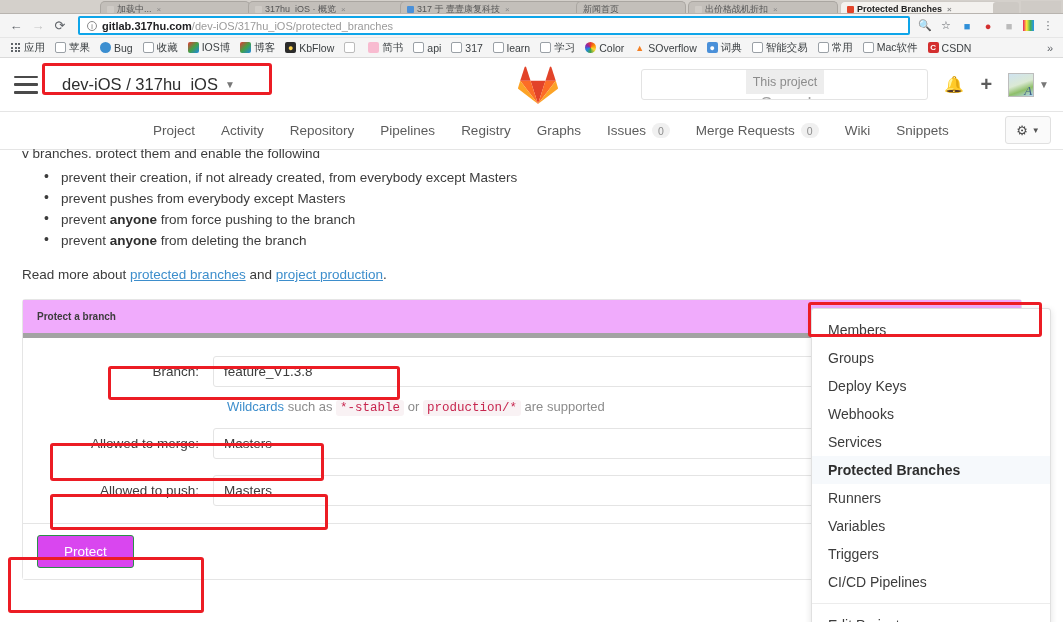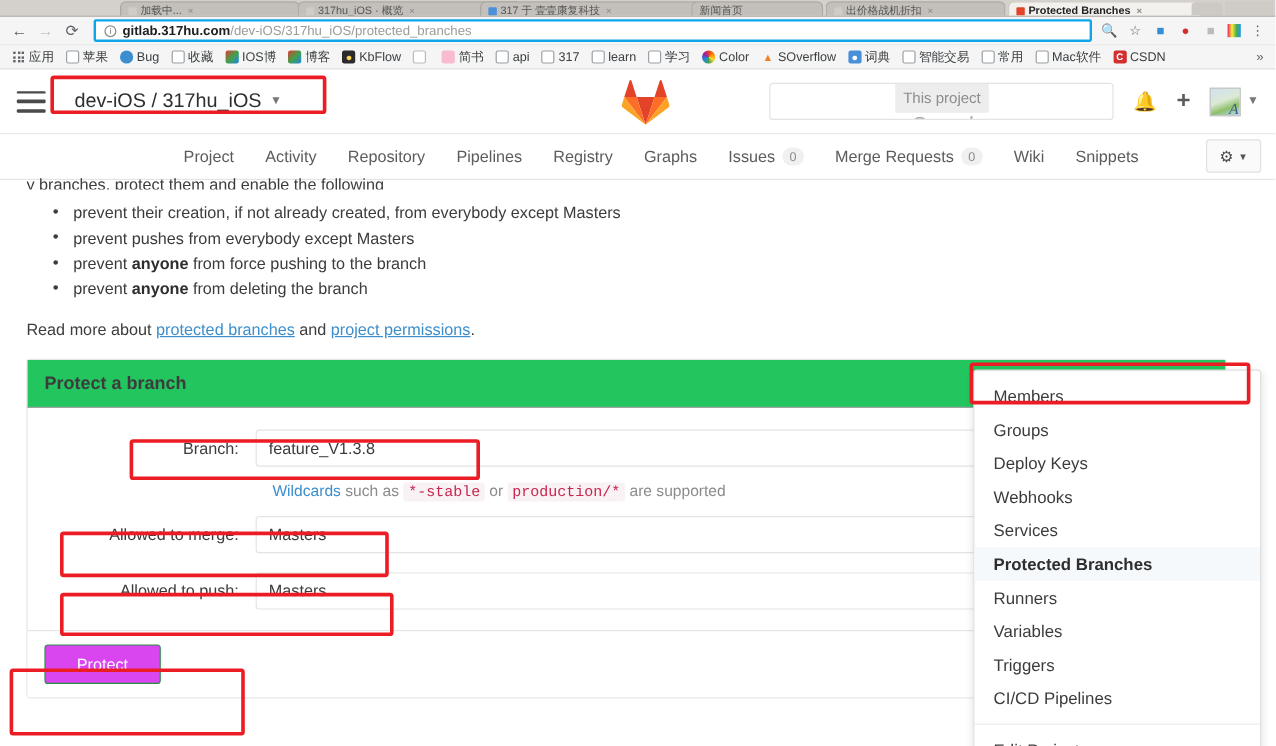--- a/index.html
+++ b/index.html
@@ -131,22 +131,22 @@
   }
   .bullets b { font-weight: bold; color: #2e2e2e; }
   .readmore { font-size: 13.5px; color: #3c3c3c; margin-top: 16px; }
   .readmore a { color: #3d8ecc; text-decoration: underline; }
 
   .panel {
     margin-top: 17px; border: 1px solid #e5e5e5; border-radius: 3px;
     background: #fff; width: 1000px;
   }
   .panel-head {
-    background: #22c55e; border-bottom: 1px solid #a3a3a3;
-    padding: 11px 14px; font-size: 15px; font-weight: bold; color: #3c3c3c;
+    background: #f0abfc; border-bottom: 5px solid #a3a3a3;
+    padding: 11px 14px; font-size: 10px; font-weight: bold; color: #3c3c3c;
   }
   .panel-body { padding: 14px 0 8px 0; }
   .frow { display: flex; align-items: center; min-height: 38px; }
   .flabel {
     width: 190px; text-align: right; padding-right: 14px;
     font-size: 13.5px; color: #3c3c3c; flex: 0 0 190px;
   }
   .fctl { flex: 1; padding-right: 30px; position: relative; }
   .sel-fake {
     height: 31px; border: 1px solid #e4e4e4; border-radius: 3px;
@@ -418,21 +418,21 @@
   <div class="clipped-line">y branches, protect them and enable the following</div>
 
   <ul class="bullets">
     <li><span>prevent their creation, if not already created, from everybody except Masters</span></li>
     <li><span>prevent pushes from everybody except Masters</span></li>
     <li><span>prevent </span><b>anyone</b><span> from force pushing to the branch</span></li>
     <li><span>prevent </span><b>anyone</b><span> from deleting the branch</span></li>
   </ul>
 
   <div class="readmore">
-    <span>Read more about </span><a>protected branches</a><span> and </span><a>project permissions</a><span>.</span>
+    <span>Read more about </span><a>protected branches</a><span> and </span><a>project production</a><span>.</span>
   </div>
 
   <div class="panel">
     <div class="panel-head">Protect a branch</div>
     <div class="panel-body">
 
       <div class="frow">
         <div class="flabel">Branch:</div>
         <div class="fctl">
           <div class="sel-fake">

